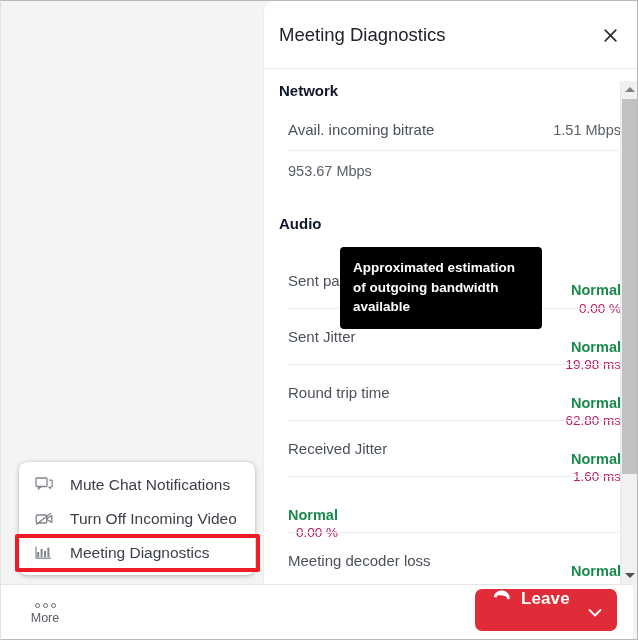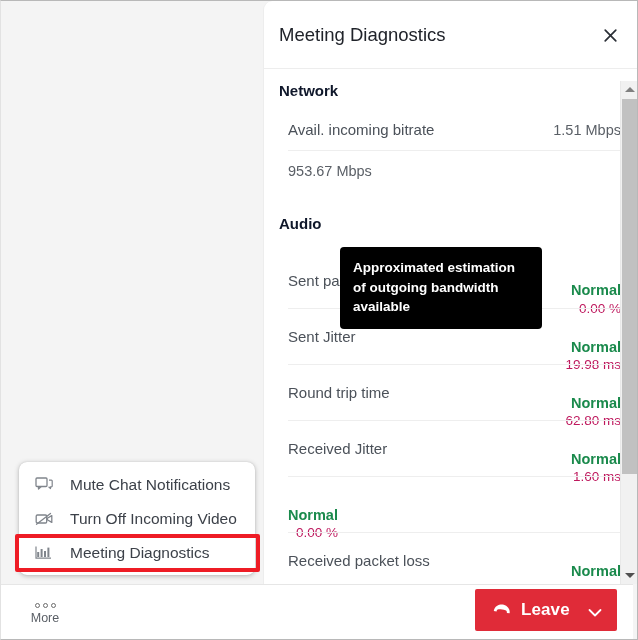--- a/index.html
+++ b/index.html
@@ -45,22 +45,22 @@
   .more-dots i {
     display: block; width: 5px; height: 5px; border-radius: 50%;
     border: 1px solid #6b6b6b; background: #fff;
   }
   .more-label { font-size: 12.5px; color: #5a5f66; line-height: 1; }
 
   .leave-btn {
     position: absolute; left: 474px; top: 588px;
     width: 142px; height: 42px;
     background: #e02b38;
-    border-radius: 2px;
-    display: flex; align-items: center;
+    border-radius: 7px;
+    display: flex; align-items: flex-start;
     cursor: pointer;
   }
   .leave-phone { margin-left: 17px; display: flex; align-items: center; }
   .leave-text {
     margin-left: 9px; color: #ffffff;
     font-size: 17px; font-weight: bold; letter-spacing: .1px;
   }
   .leave-caret { position: absolute; right: 15px; top: 15px; }
 
   
@@ -279,21 +279,21 @@
       </div>
 
       <div class="row">
         <span class="rvals">
           <span class="rstatus">Normal</span>
           <span class="rvalue">0.00 %</span>
         </span>
       </div>
 
       <div class="row">
-        <span class="rlabel">Received packet loss</span>
+        <span class="rlabel">Meeting decoder loss</span>
         <span class="rvals">
           <span class="rstatus">Normal</span>
           <span class="rvalue">0.00 %</span>
         </span>
       </div>
 
       <div class="tooltip">Approximated estimation of outgoing bandwidth available</div>
 
       <div class="sbar">
         <div class="sbar-arrow up">

